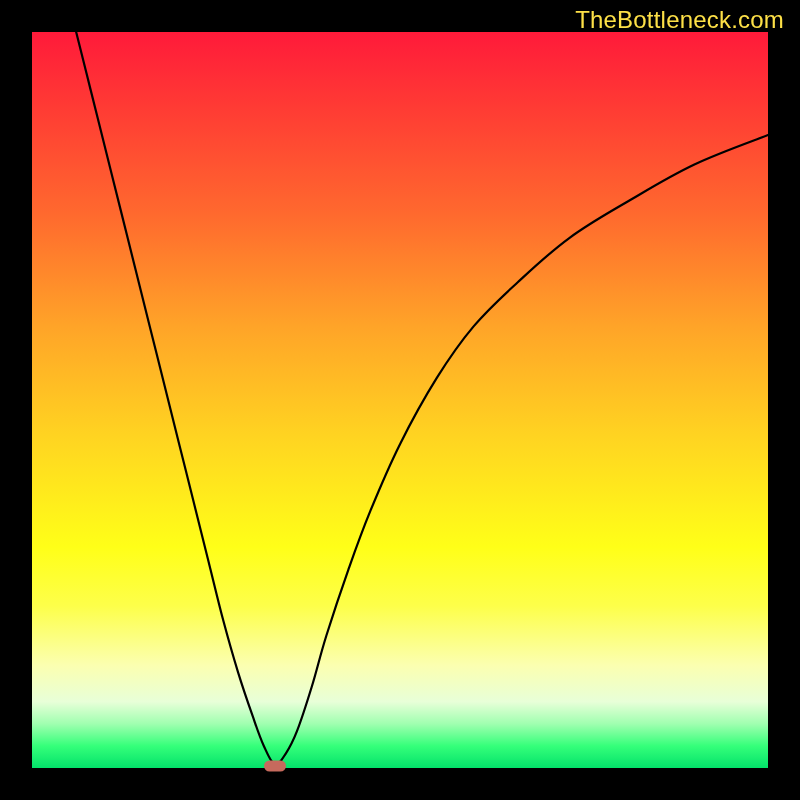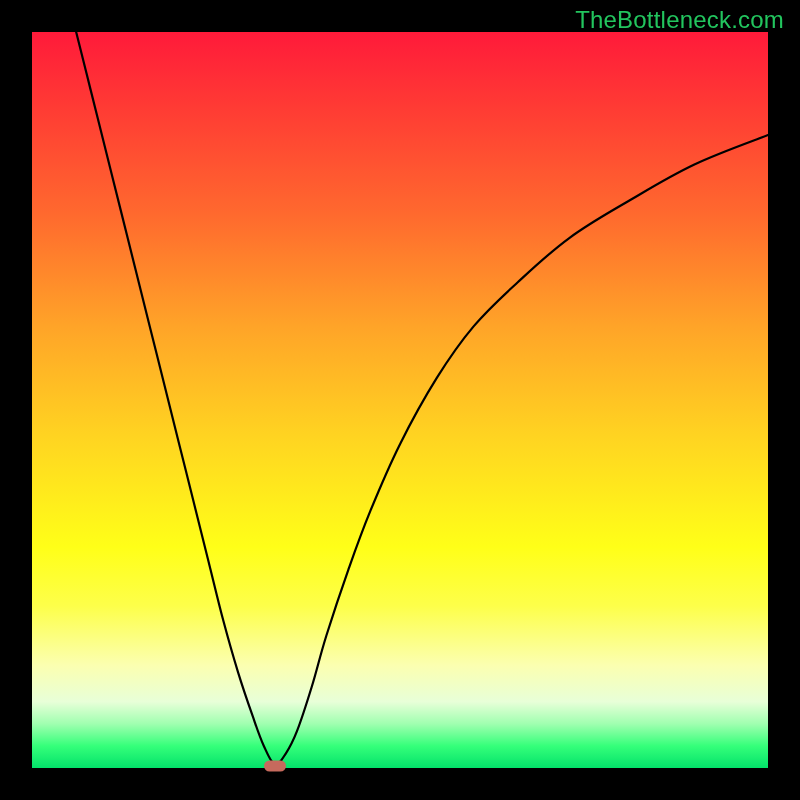--- a/index.html
+++ b/index.html
@@ -37,21 +37,21 @@
       #e8ffd8 91%,
       #a0ffb0 94%,
       #35ff7a 97%,
       #03e26a 100%
     );
   }
   .watermark {
     position: absolute;
     top: 6px;
     right: 16px;
-    color: #22c55e;
+    color: #fde047;
     font-size: 24px;
     letter-spacing: 0.2px;
     user-select: none;
   }
   svg.curve {
     position: absolute;
     left: 0;
     top: 0;
     width: 736px;
     height: 736px;

